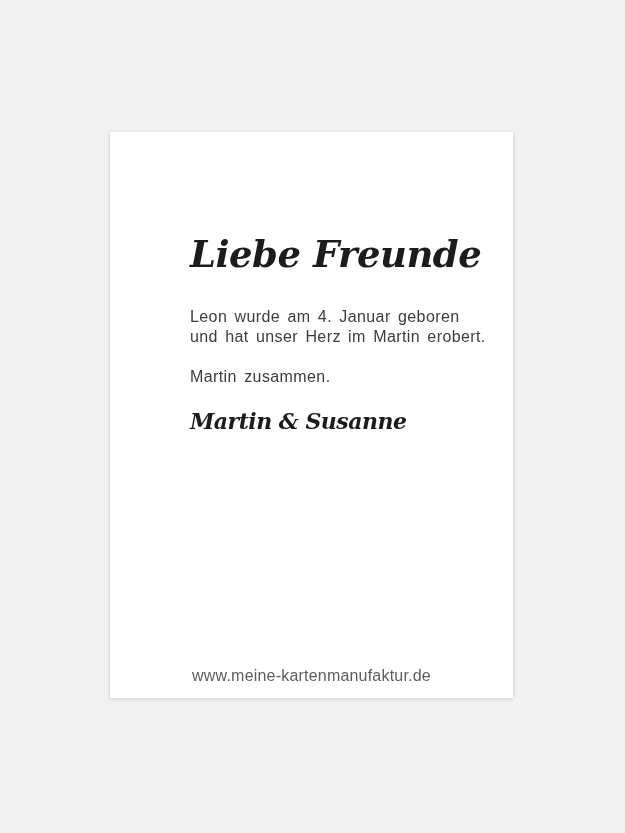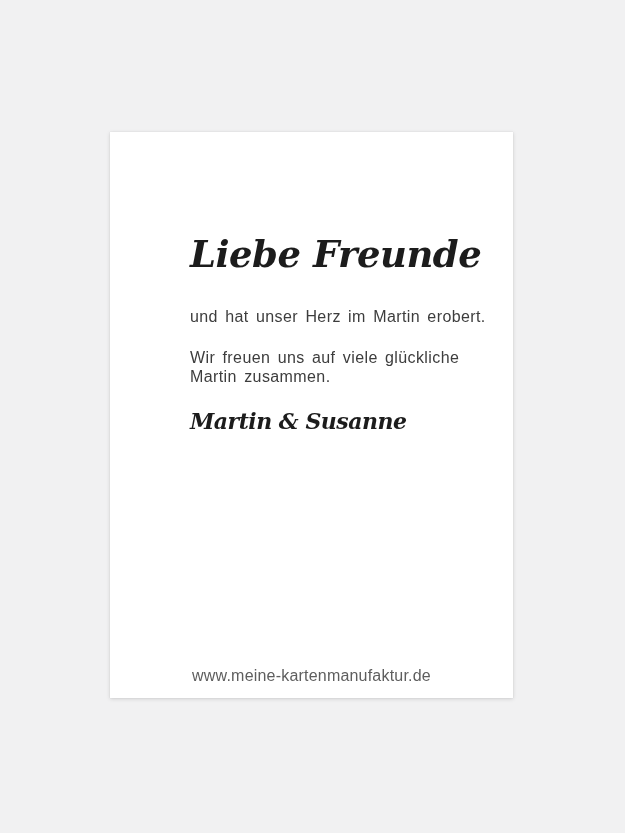--- a/index.html
+++ b/index.html
@@ -82,25 +82,25 @@
   <div class="card">
 
     <div class="heading">
       <div>Liebe Freunde</div>
     </div>
 
     <div class="body-text">
 
 
       <div class="paragraph">
+        <div>Leon wurde am 4. Januar geboren</div>
         <div>und hat unser Herz im Martin erobert.</div>
       </div>
 
       <div class="paragraph">
-        <div>Wir freuen uns auf viele glückliche</div>
         <div>Martin zusammen.</div>
       </div>
 
     </div>
 
     <div class="signature">Martin &amp; Susanne</div>
 
     <div class="footer-url">www.meine-kartenmanufaktur.de</div>
 
   </div>

